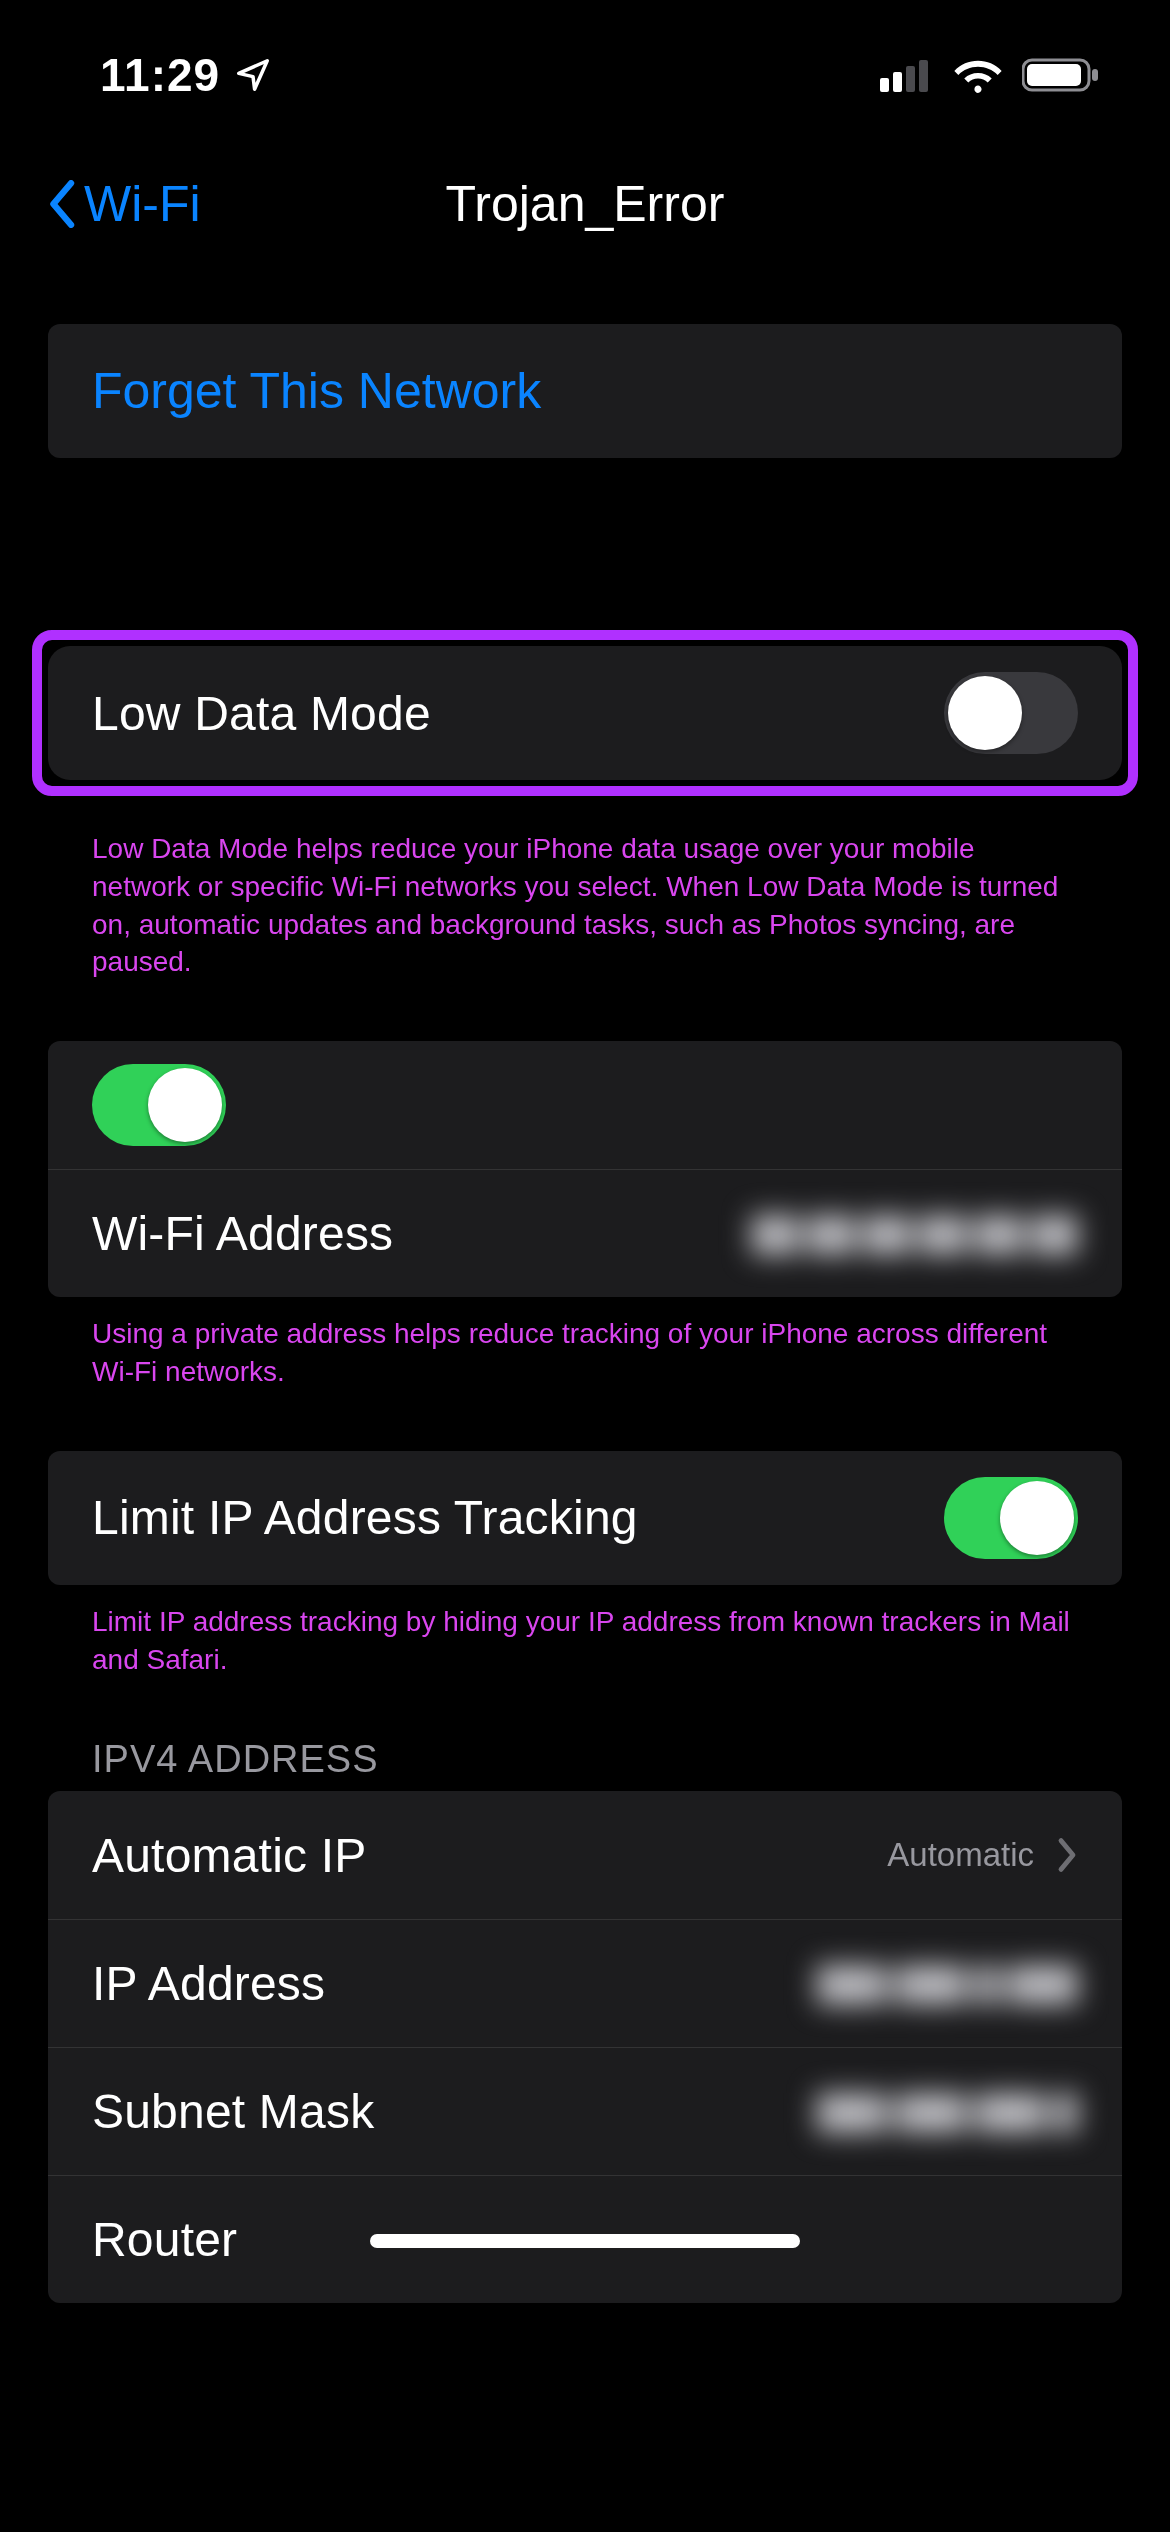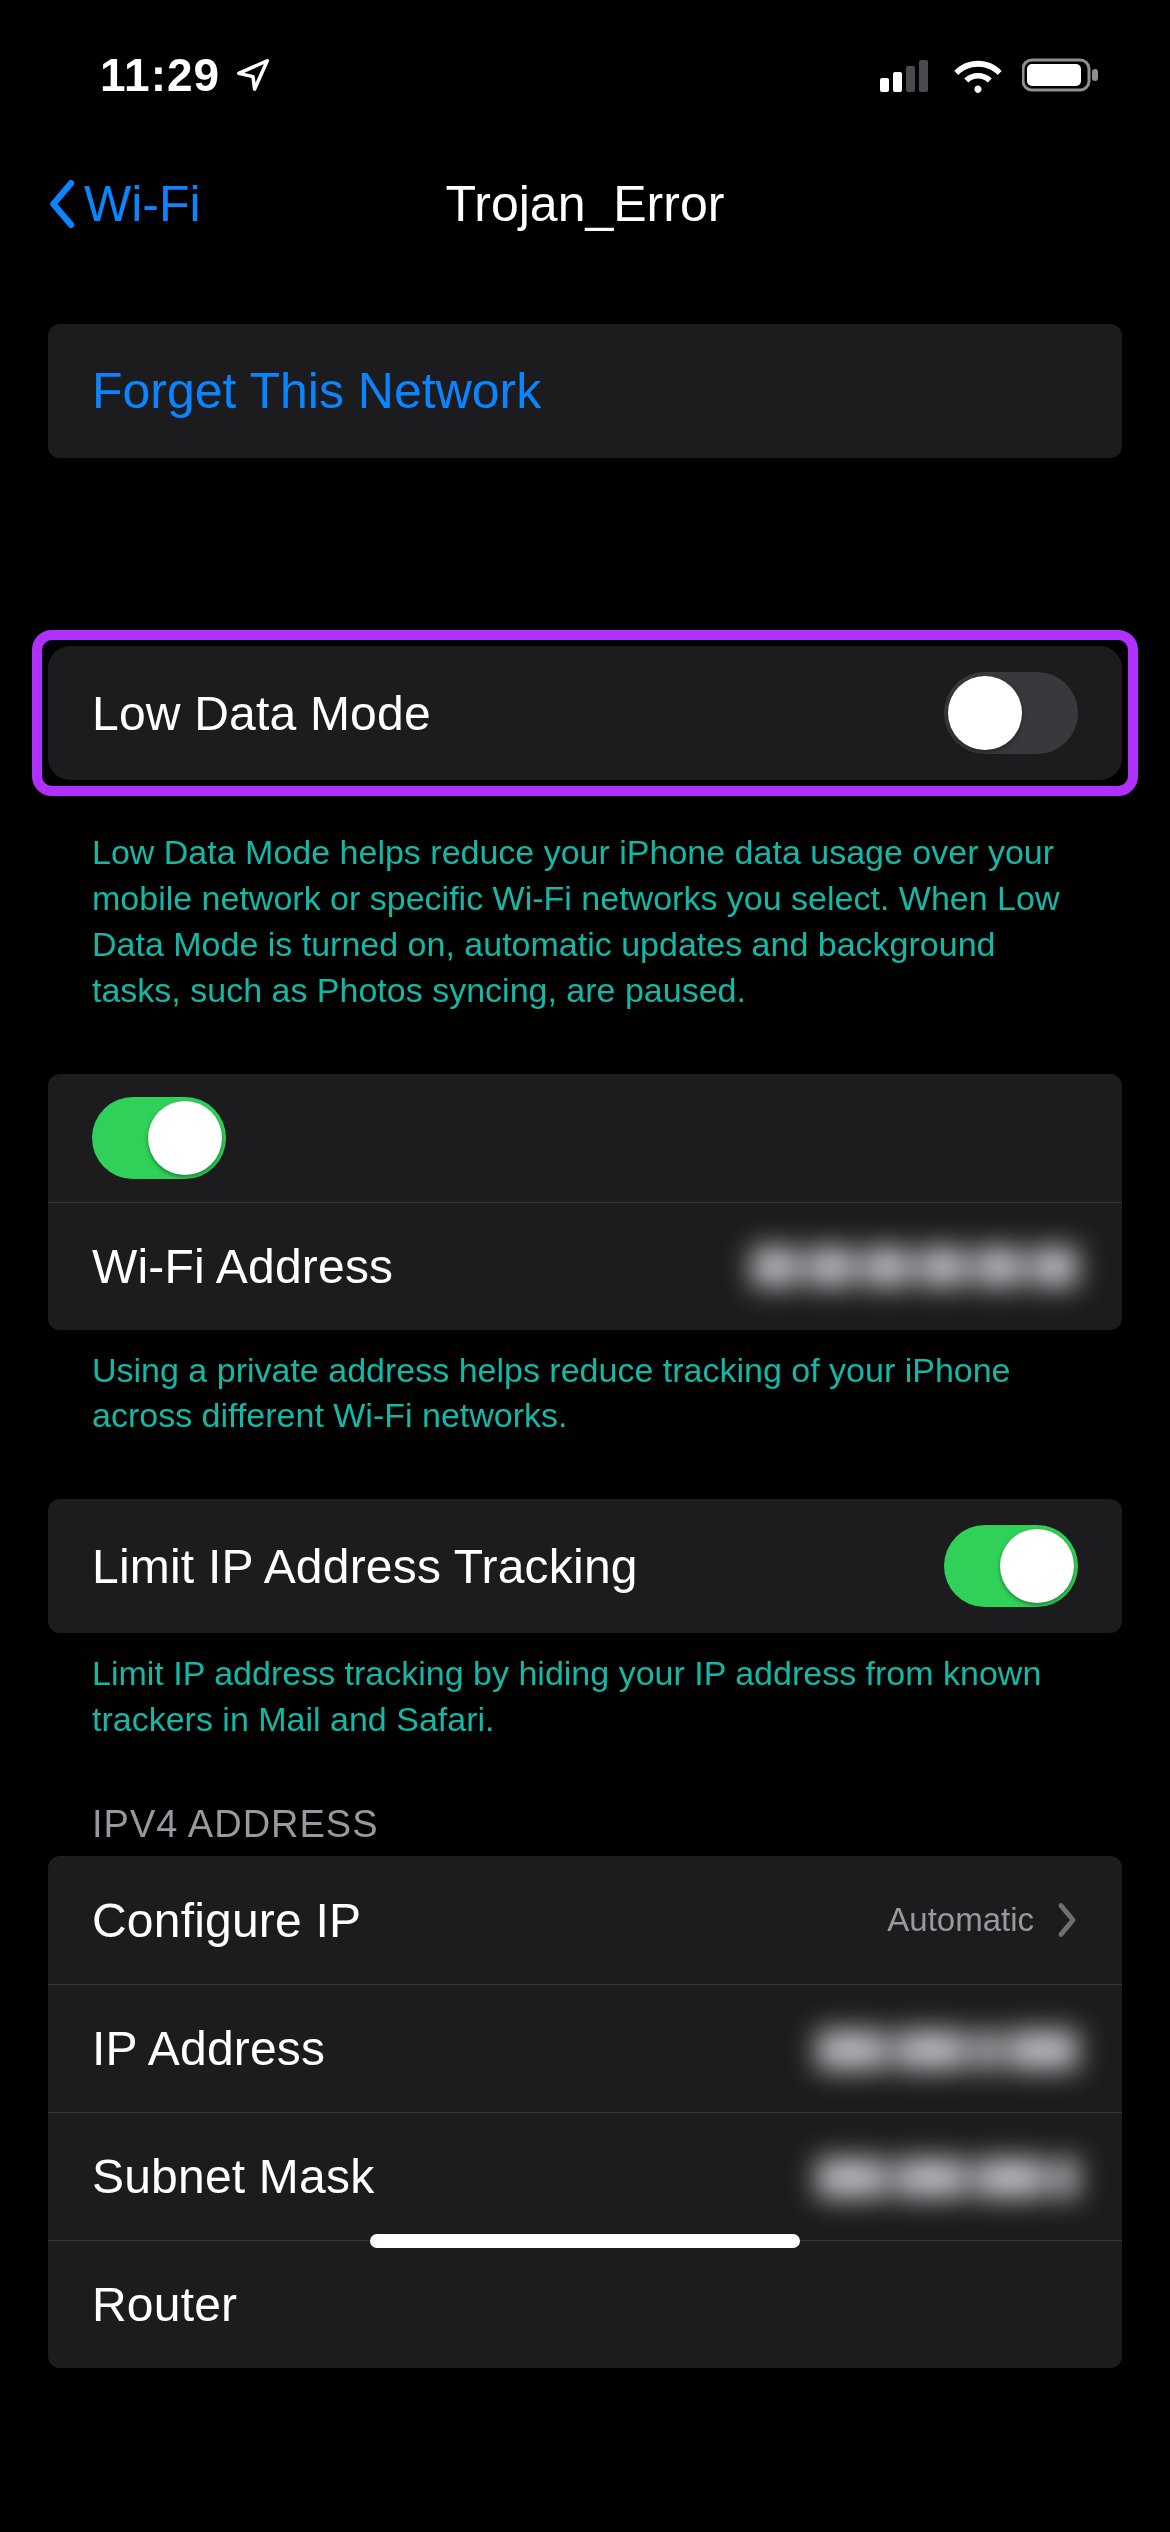--- a/index.html
+++ b/index.html
@@ -22,21 +22,21 @@
     .content { padding-top: 70px; }
     .group { background: #1c1c1e; border-radius: 12px; overflow: hidden; }
     .row { min-height: 128px; display: flex; align-items: center; justify-content: space-between; padding: 0 44px; }
     .row + .row { border-top: 1px solid rgba(255,255,255,0.10); }
     .row-label { font-size: 48px; font-weight: 400; color: #fff; letter-spacing: 0.2px; }
     .row-value { font-size: 33px; color: #98989f; }
     .row-value.blur { filter: blur(14px); color: #bdbdc2; }
     .row-action { color: #0a84ff; font-size: 50px; font-weight: 400; }
     .row-right { display: flex; align-items: center; gap: 22px; }
 
-    .footer-text { color: #14b8a6; font-size: 34px; line-height: 1.35; padding: 18px 44px 0 44px; }
+    .footer-text { color: #d946ef; font-size: 28px; line-height: 1.35; padding: 18px 44px 0 44px; }
     .header-text { color: #98989f; font-size: 38px; letter-spacing: 1px; padding: 0 44px 10px 44px; }
 
     .spacer-lg { height: 78px; }
     .spacer-md { height: 60px; }
 
     
     .toggle { width: 134px; height: 82px; border-radius: 82px; position: relative; }
     .toggle .knob { position: absolute; width: 74px; height: 74px; border-radius: 50%; background: #fff; top: 4px; box-shadow: 0 2px 4px rgba(0,0,0,0.4); }
     .toggle.on { background: #30d158; }
     .toggle.on .knob { right: 4px; }
@@ -154,21 +154,21 @@
       </div>
     </div>
     <div class="footer-text">Limit IP address tracking by hiding your IP address from known trackers in Mail and Safari.</div>
 
     <div class="spacer-md"></div>
 
     <div class="header-text">IPV4 ADDRESS</div>
 
     <div class="group">
       <div class="row">
-        <span class="row-label">Configure IP</span>
+        <span class="row-label">Automatic IP</span>
         <div class="row-right">
           <span class="row-value">Automatic</span>
           <svg class="chev-right" viewBox="0 0 18 30" fill="none" stroke="#6e6e73" stroke-width="4" stroke-linecap="round" stroke-linejoin="round">
               <polyline points="4,3 14,15 4,27"></polyline>
             </svg>
         </div>
       </div>
       <div class="row">
         <span class="row-label">IP Address</span>
         <span class="row-value blur">███.███.█.███</span>

